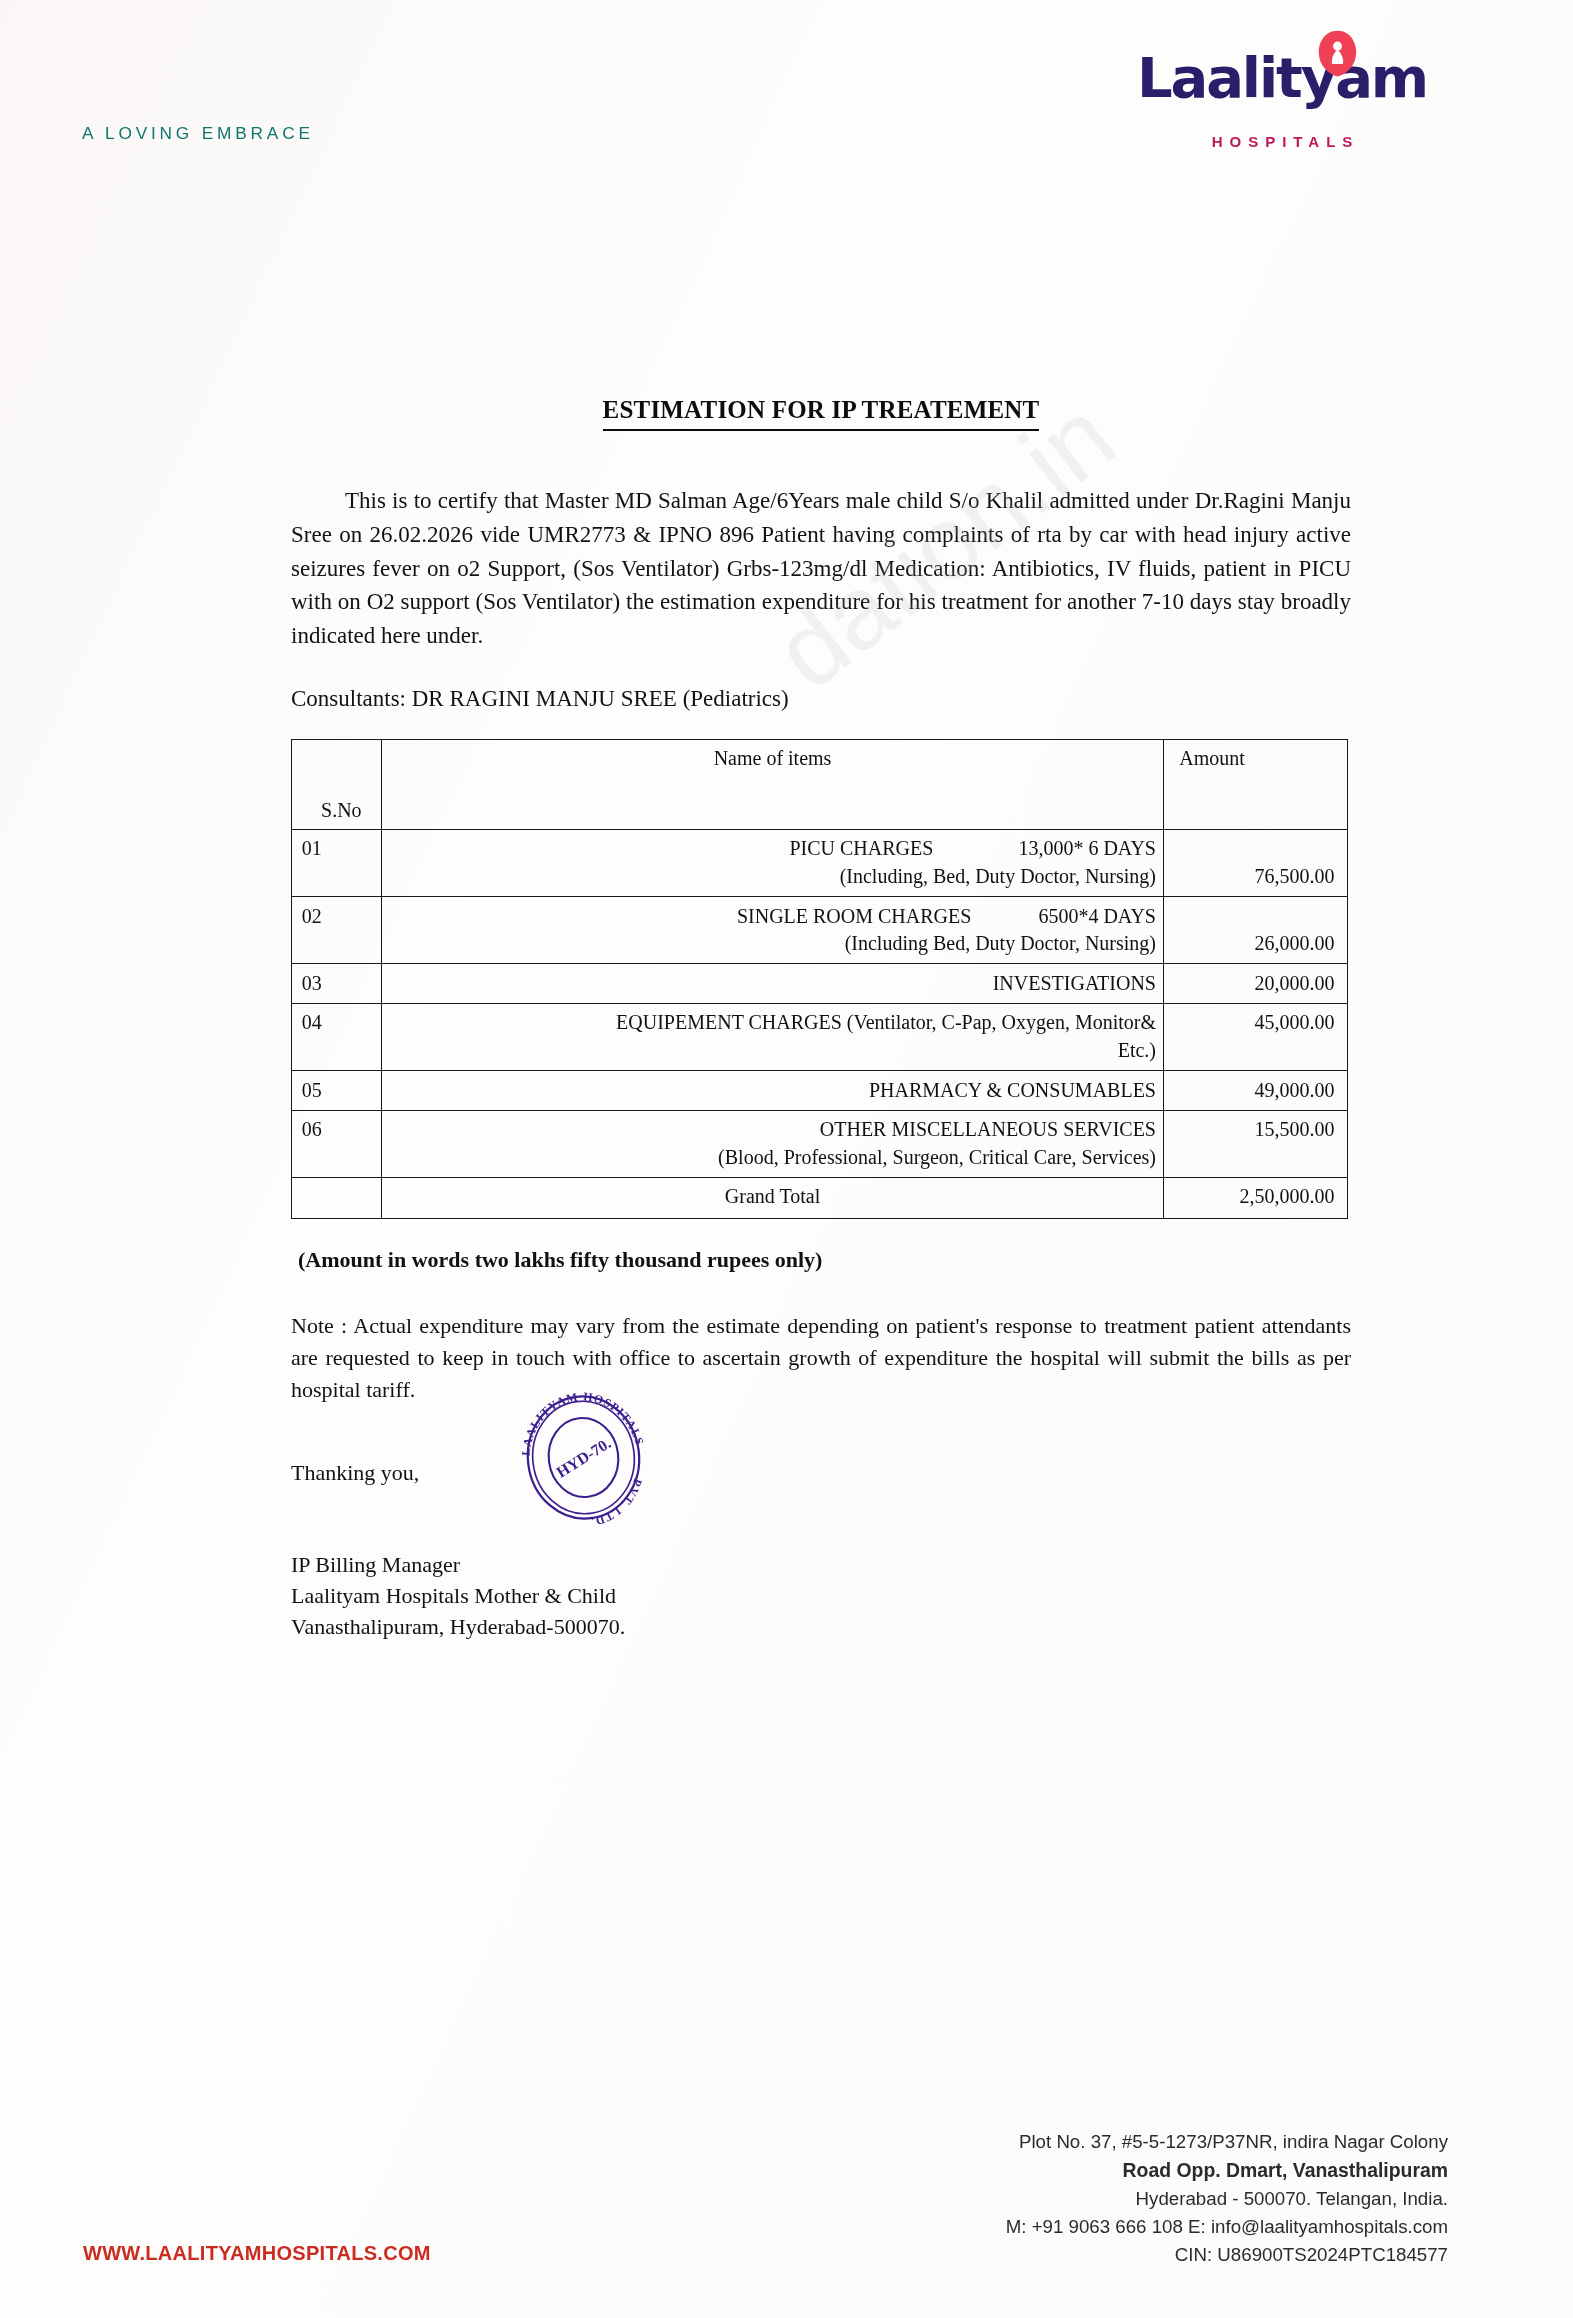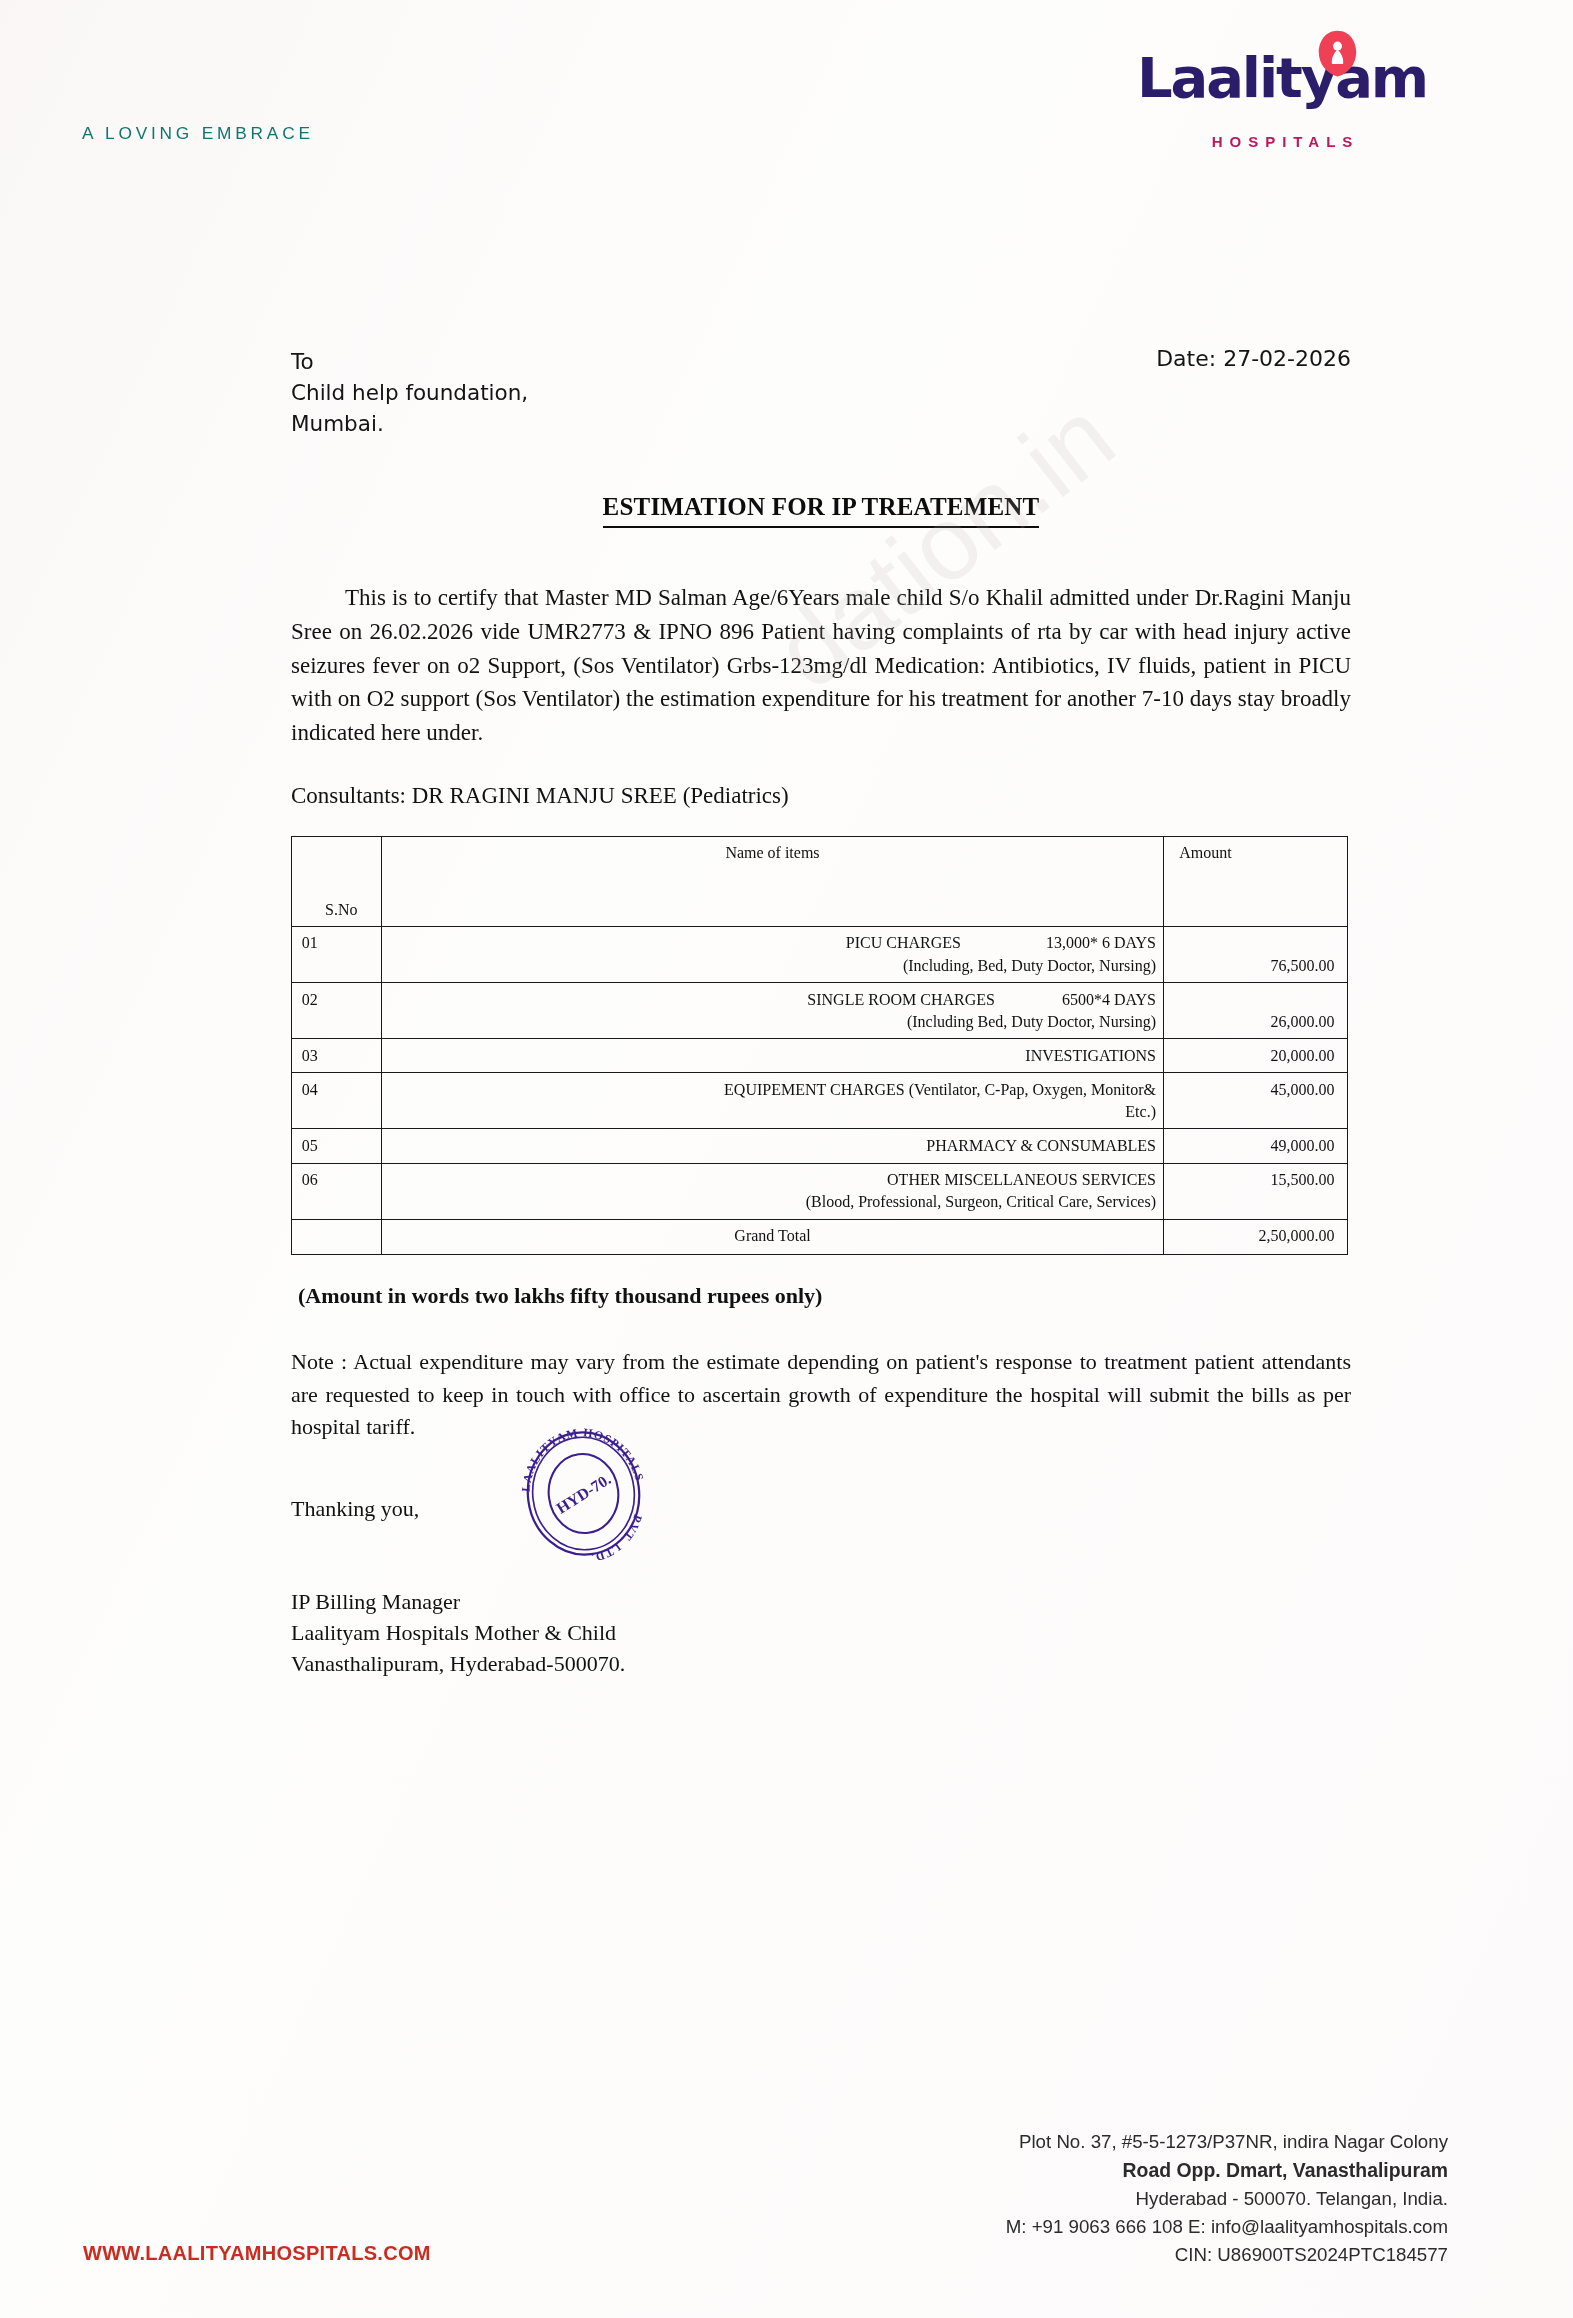--- a/index.html
+++ b/index.html
@@ -140,21 +140,21 @@
     margin-top: 23.6px;
     width: 1057px;
     border-collapse: collapse;
     table-layout: fixed;
     border: 1.7px solid #191919;
   }
   .est-table td, .est-table th {
     border: 1.4px solid #191919;
     padding: 0;
     vertical-align: top;
-    font-size: 16px;
+    font-size: 20px;
     color: #111111;
     font-weight: 400;
   }
   .col-sno { width: 90px; }
   .col-amt { width: 184px; }
 
   .hd-sno {
     position: relative;
     height: 82px;
     padding: 0 0 7px 9.7px !important;
@@ -302,28 +302,20 @@
         <circle cx="31" cy="26" r="6.5" fill="#ffffff"></circle>
         <path d="M31 31 C25 37 22 44 23 52 L39 52 C40 44 37 37 31 31 Z" fill="#ffffff"></path>
       </svg>
       <div class="logo-word">Laalityam</div>
       <div class="logo-sub">HOSPITALS</div>
     </div>
   </div>
 
   <div class="body-area">
 
-    <div class="row-to-date">
-      <div class="addr">
-        <div>To</div>
-        <div>Child help foundation,</div>
-        <div>Mumbai.</div>
-      </div>
-      <div class="date">Date: 27-02-2026</div>
-    </div>
 
     <div class="doc-title">
       <span>ESTIMATION FOR IP TREATEMENT</span>
     </div>
 
     <div class="para"><span class="indent"></span><span>This is to certify that Master MD Salman Age/6Years male child S/o Khalil admitted under Dr.Ragini Manju Sree on 26.02.2026 vide UMR2773 &amp; IPNO 896 Patient having complaints of rta by car with head injury active seizures fever on o2 Support, (Sos Ventilator) Grbs-123mg/dl Medication: Antibiotics, IV fluids, patient in PICU with on O2 support (Sos Ventilator) the estimation expenditure for his treatment for another 7-10 days stay broadly indicated here under.</span></div>
 
     <div class="line-normal">Consultants: DR RAGINI MANJU SREE (Pediatrics)</div>
 
     <table class="est-table">

